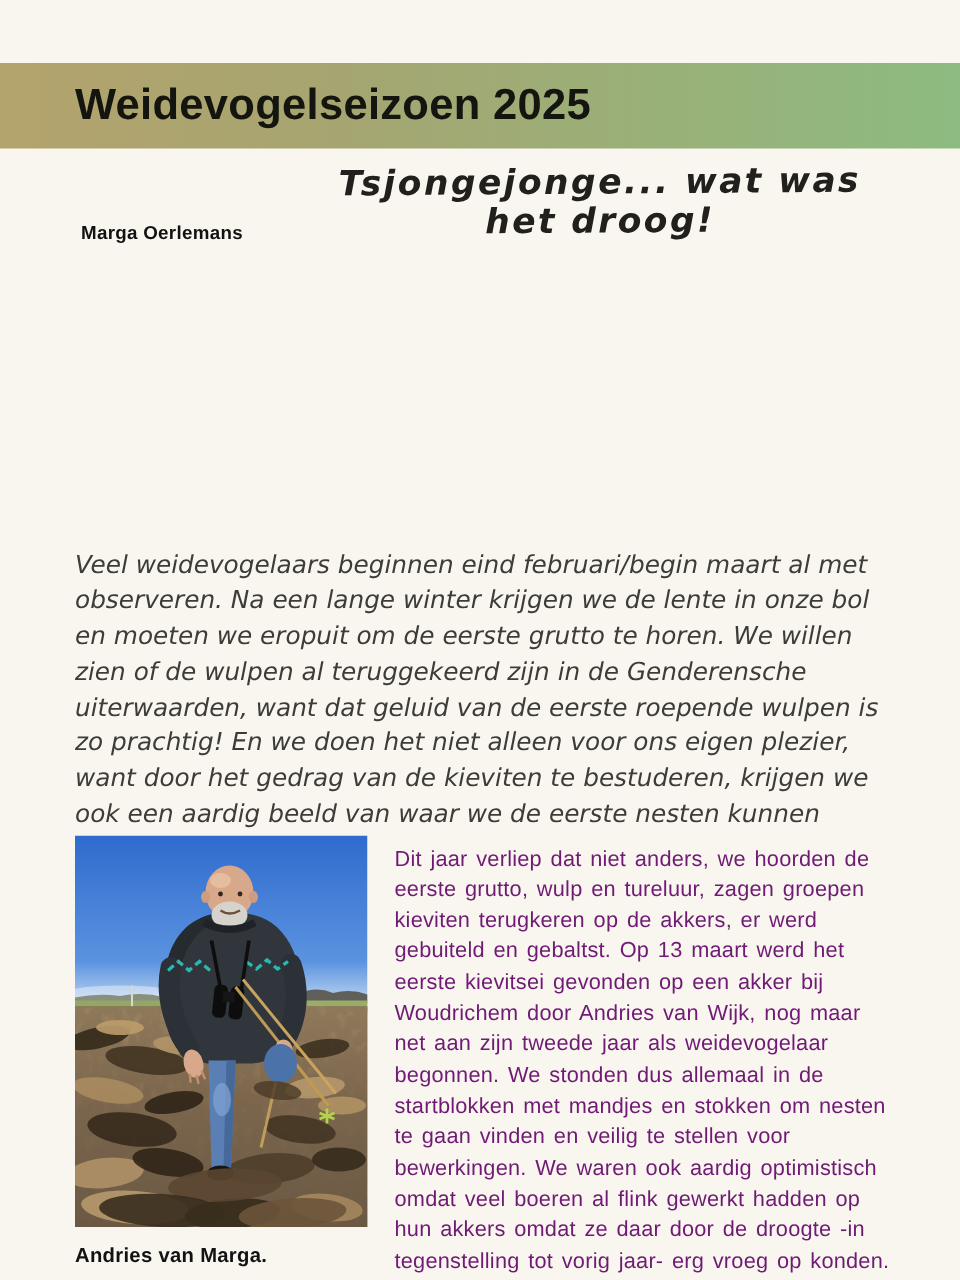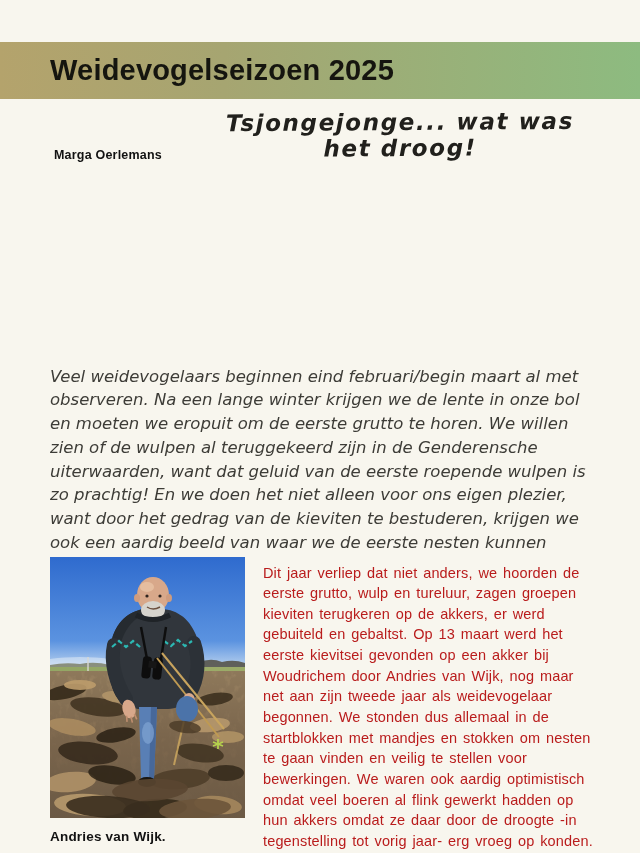--- a/index.html
+++ b/index.html
@@ -47,21 +47,21 @@
   }
   .photo-fig svg{display:block;width:195px;height:261px;}
   .caption{
     margin-top:11px;
     font-size:13.5px;font-weight:700;color:#121212;
     letter-spacing:.2px;
   }
   .body-col{
     position:absolute;left:263px;top:548px;width:333px;
     font-size:14.5px;line-height:1.425;
-    color:#b91c1c;
+    color:#701a75;
     word-spacing:1.6px;letter-spacing:.15px;
   }
 </style>
 </head>
 <body>
 
 <header class="band">
   <h1 class="title">Weidevogelseizoen 2025</h1>
 </header>
 
@@ -173,16 +173,16 @@
     <ellipse cx="58" cy="250" rx="42" ry="11" fill="#3a2d1e" opacity="0.9" transform="rotate(3 58 250)"></ellipse>
     <ellipse cx="145" cy="252" rx="36" ry="10" fill="#6b543a" opacity="0.9" transform="rotate(-4 145 252)"></ellipse>
     <ellipse cx="135" cy="170" rx="16" ry="6" fill="#4a3a26" opacity="0.8" transform="rotate(8 135 170)"></ellipse>
 
     <g stroke="#b6d14e" stroke-width="1.8">
       <line x1="168" y1="182" x2="168" y2="192"></line>
       <line x1="163" y1="185" x2="173" y2="189"></line>
       <line x1="173" y1="185" x2="163" y2="189"></line>
     </g>
   </svg>
-  <figcaption class="caption">Andries van Wijk.</figcaption>
+  <figcaption class="caption">Andries van Marga.</figcaption>
 </figure>
 
 <p class="body-col">Dit jaar verliep dat niet anders, we hoorden de eerste grutto, wulp en tureluur, zagen groepen kieviten terugkeren op de akkers, er werd gebuiteld en gebaltst. Op 13 maart werd het eerste kievitsei gevonden op een akker bij Woudrichem door Andries van Wijk, nog maar net aan zijn tweede jaar als weidevogelaar begonnen. We stonden dus allemaal in de startblokken met mandjes en stokken om nesten te gaan vinden en veilig te stellen voor bewerkingen. We waren ook aardig optimistisch omdat veel boeren al flink gewerkt hadden op hun akkers omdat ze daar door de droogte -in tegenstelling tot vorig jaar- erg vroeg op konden.</p>
 
 </body></html>

